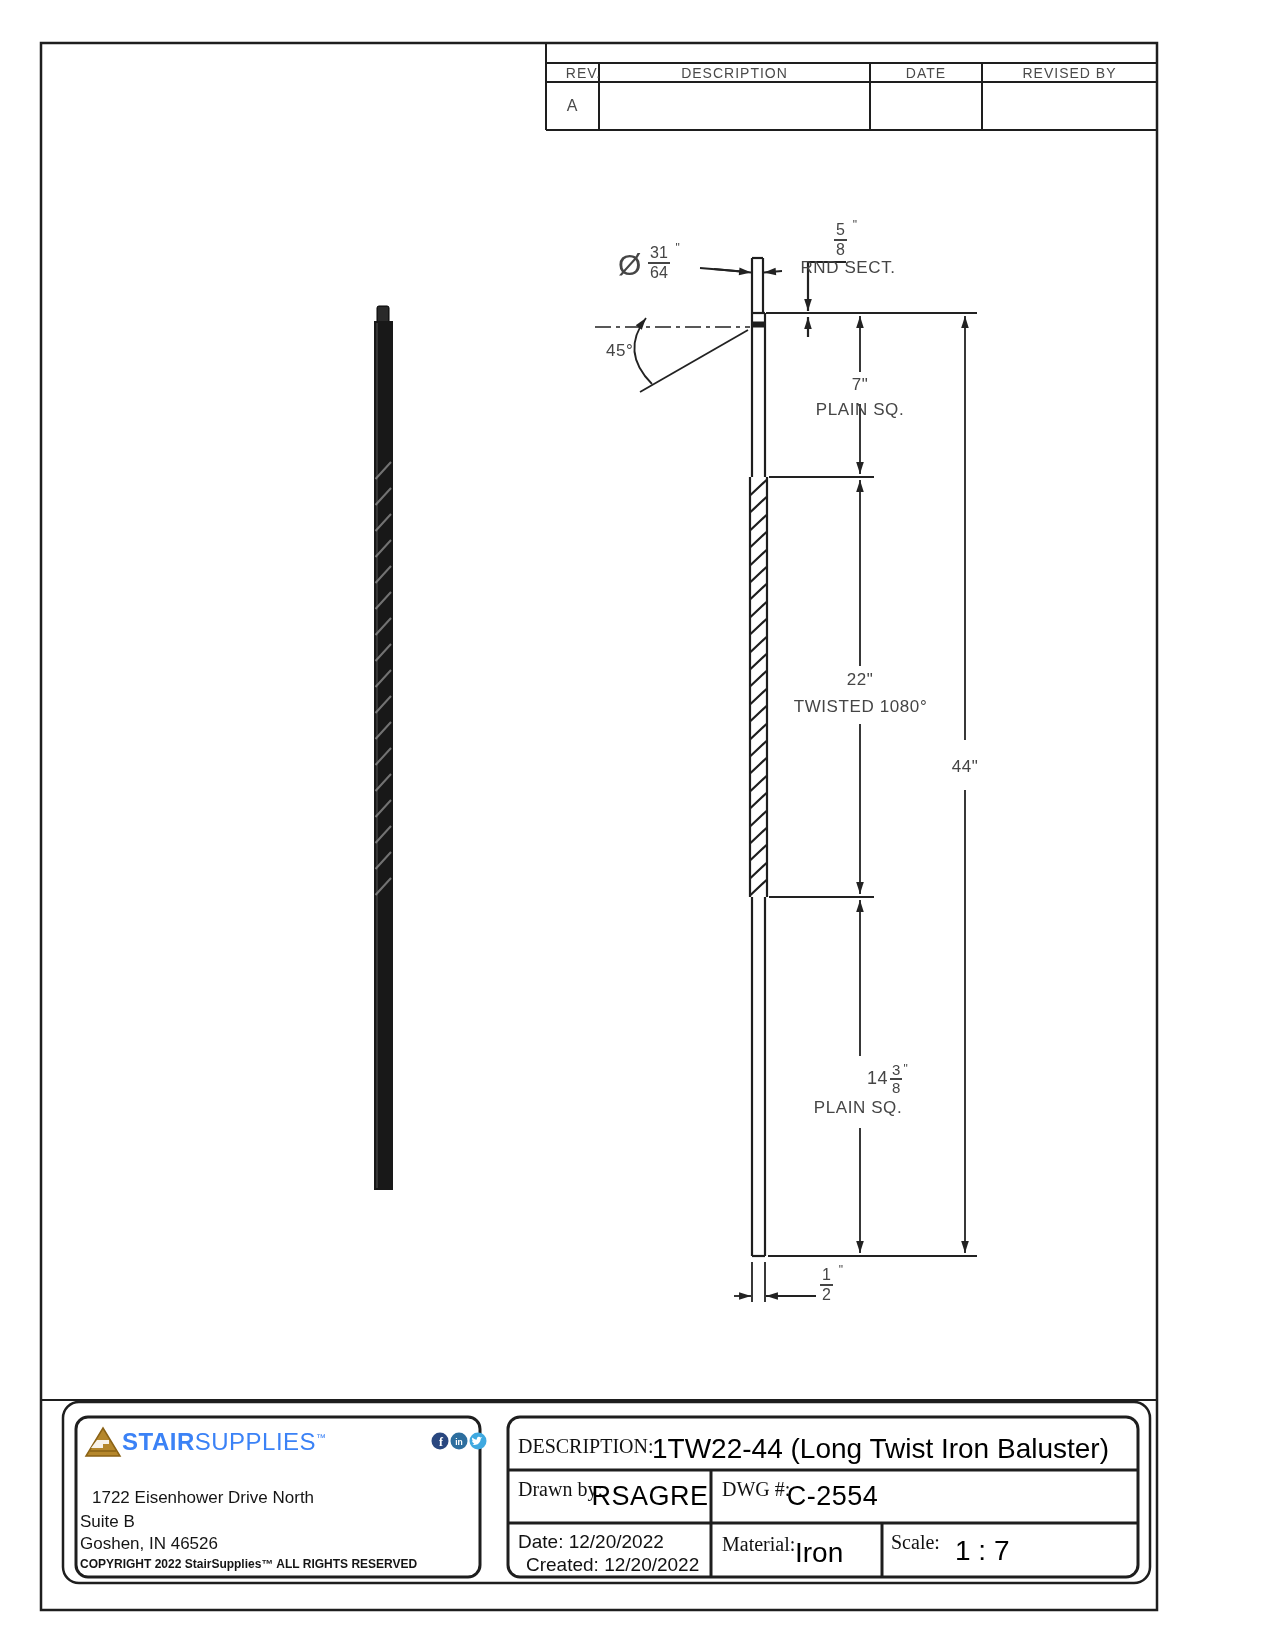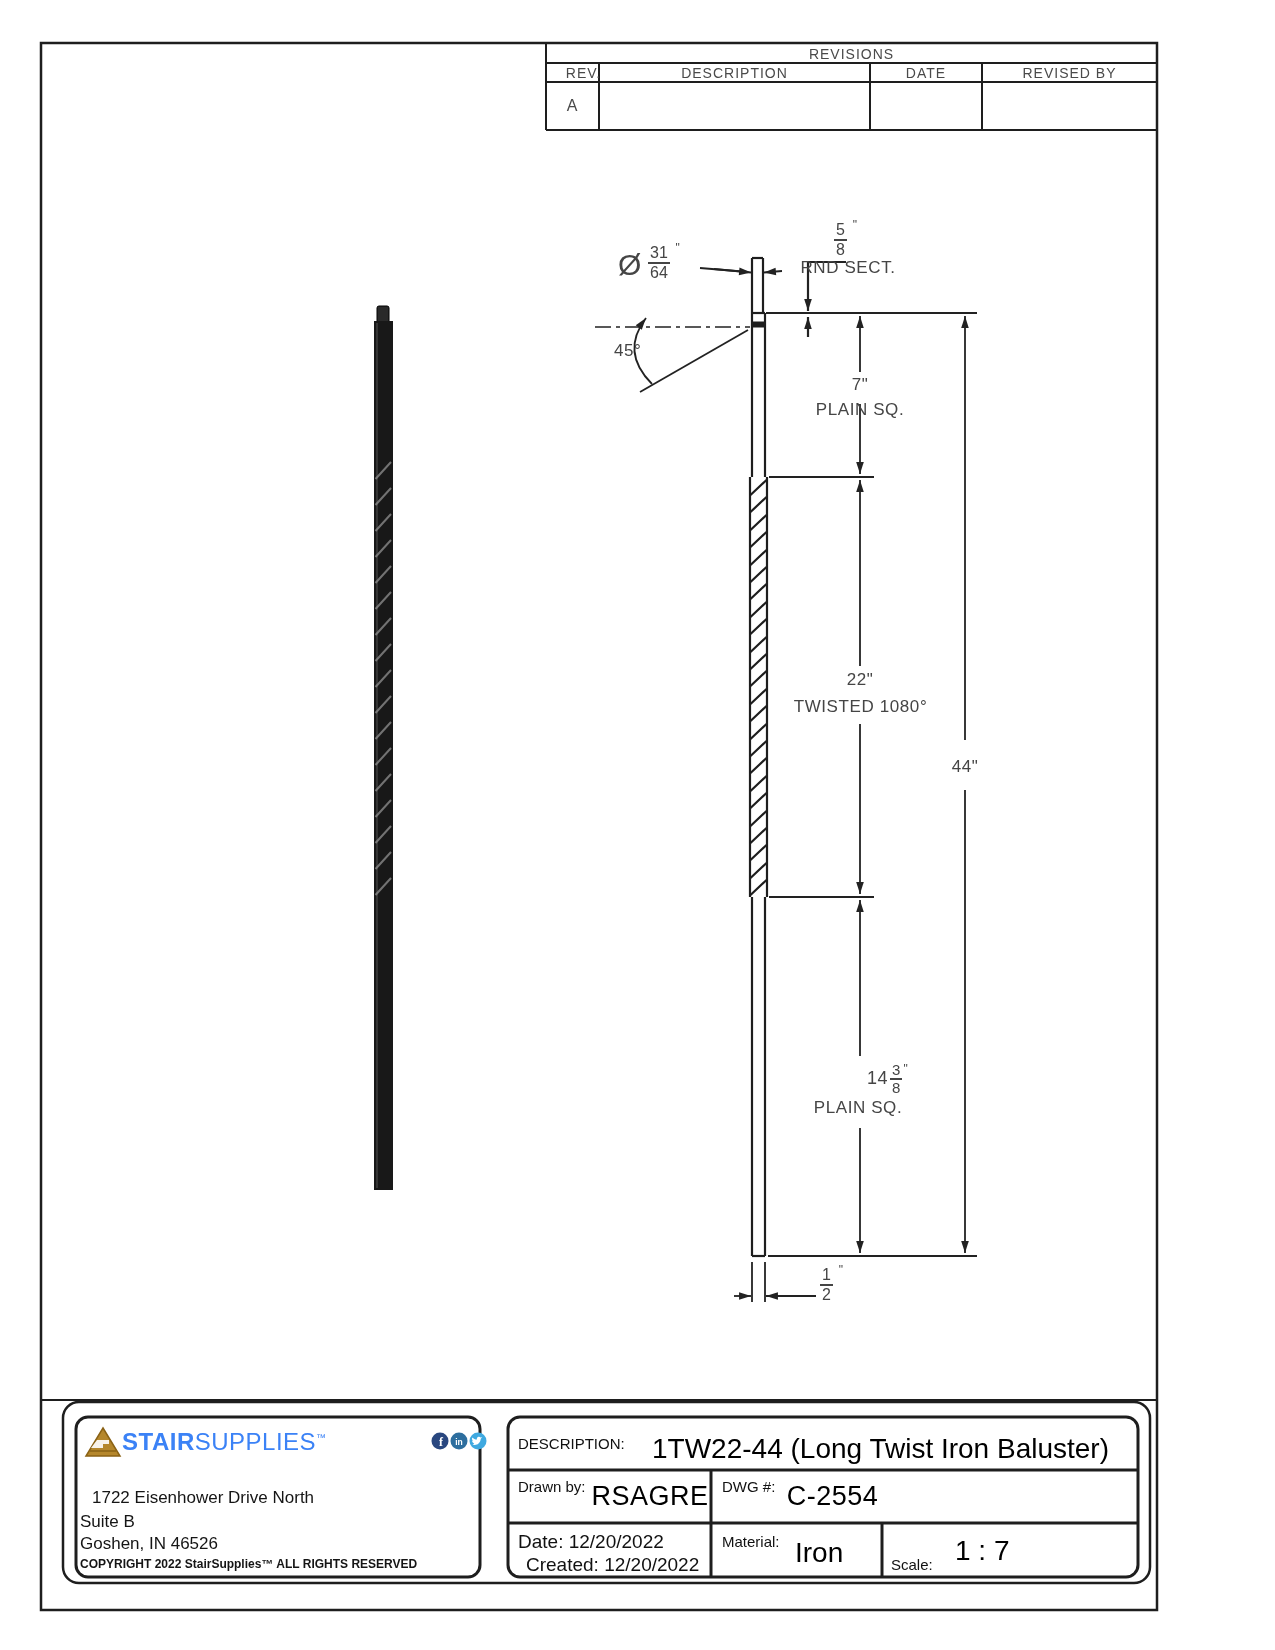--- a/index.html
+++ b/index.html
@@ -11,21 +11,21 @@
   .tblhead{font-size:14px;color:#4a4a4a;letter-spacing:1px;}
   .frac{position:absolute;display:flex;flex-direction:column;align-items:center;
         font-size:16px;color:#454545;line-height:1.1;}
   .frac .num{border-bottom:2px solid #454545;padding:0 2px;}
   .qt{position:absolute;font-size:12px;color:#454545;top:-2px;}
   .mixed{position:absolute;display:flex;align-items:center;color:#454545;}
   .mixed .whole{font-size:18px;letter-spacing:.5px;margin-left:36px;}
   .mixed .vfrac{display:flex;flex-direction:column;align-items:center;font-size:15px;line-height:1.05;margin-left:2px;}
   .mixed .vfrac .num{border-bottom:2px solid #454545;padding:0 2px;}
   .mixed .qt2{font-size:12px;align-self:flex-start;margin-left:1px;}
-  .lbl{font-size:15px;color:#111;}
+  .lbl{font-size:20px;color:#111;font-family:Liberation Serif, serif;}
   .val-lg{font-size:27px;color:#000;letter-spacing:.5px;}
   .val-md{font-size:28px;color:#000;}
   .addr{font-size:17px;color:#151515;}
   .copyr{font-size:12px;font-weight:bold;color:#151515;}
   .brand{display:flex;align-items:center;gap:8px;}
   .brand-text{font-size:24px;color:#3b82f6;letter-spacing:.5px;white-space:nowrap;}
   .brand-text b{font-weight:bold;}
   .brand-tm{font-size:10px;vertical-align:super;}
   svg{position:absolute;left:0;top:0;}
 </style>
@@ -147,42 +147,41 @@
         <circle cx="459" cy="1441" r="8.5" fill="#2d6e9e"></circle>
         <text x="459" y="1445" font-size="8.5" font-family="Liberation Sans, sans-serif" font-weight="bold" fill="#fff" text-anchor="middle">in</text>
       </g>
       <g>
         <circle cx="478" cy="1441" r="8.5" fill="#3fa9e0"></circle>
         <path d="M472.5,1444.5 c2,0.8 4.5,0.5 6,-1 c1.8,-1.8 2.2,-3.6 2.2,-4.8 l1.6,-1.4 l-1.8,0.3 c-0.4,-0.9 -1.6,-1.2 -2.6,-0.6 c-1,0.6 -1.2,1.6 -1,2.6 c-1.8,-0.2 -3.4,-1 -4.6,-2.2 c-0.6,1.4 -0.2,2.8 1,3.6 l-1.2,-0.2 c0.1,1.3 1,2.4 2.2,2.7 z" fill="#fff"></path>
       </g>
     </g>
   </svg>
 
-  <div class="abs ctr tblhead" style="left:546px;top:46px;width:611px;">REVISIONS</div>
   <div class="abs ctr tblhead" style="left:546px;top:65px;width:75px;">REV.</div>
   <div class="abs ctr tblhead" style="left:599px;top:65px;width:271px;">DESCRIPTION</div>
   <div class="abs ctr tblhead" style="left:870px;top:65px;width:112px;">DATE</div>
   <div class="abs ctr tblhead" style="left:982px;top:65px;width:175px;">REVISED BY</div>
   <div class="abs ctr tblhead" style="left:546px;top:97px;width:53px;font-size:16px;">A</div>
 
   <div class="abs dim" style="left:618px;top:248px;font-size:30px;">Ø</div>
   <div class="frac" style="left:648px;top:244px;">
     <span class="num">31</span>
     <span class="den">64</span>
     <span class="qt" style="right:-10px;">"</span>
   </div>
 
   <div class="frac" style="left:834px;top:221px;">
     <span class="num">5</span>
     <span class="den">8</span>
     <span class="qt" style="right:-10px;">"</span>
   </div>
   <div class="abs ctr dim" style="left:796px;top:258px;width:104px;">RND SECT.</div>
 
-  <div class="abs dim" style="left:606px;top:341px;margin-left:8px;">45°</div>
+  <div class="abs dim" style="left:606px;top:341px;">45°</div>
 
   <div class="abs ctr dim" style="left:830px;top:375px;width:60px;">7"</div>
   <div class="abs ctr dim" style="left:808px;top:400px;width:104px;">PLAIN SQ.</div>
 
   <div class="abs ctr dim" style="left:830px;top:670px;width:60px;">22"</div>
   <div class="abs ctr dim" style="left:788px;top:697px;width:145px;">TWISTED 1080°</div>
 
   <div class="abs ctr dim" style="left:940px;top:757px;width:50px;background:#fff;">44"</div>
 
   <div class="mixed" style="left:831px;top:1062px;">
@@ -224,16 +223,16 @@
     <span>12/20/2022</span>
   </div>
   <div class="abs" style="left:526px;top:1554px;font-size:19px;">
     <span>Created:</span>
     <span>12/20/2022</span>
   </div>
 
   <div class="abs lbl" style="left:722px;top:1533px;">Material:</div>
   <div class="abs val-md" style="left:795px;top:1537px;">Iron</div>
 
-  <div class="abs lbl" style="left:891px;top:1531px;margin-top:25px;">Scale:</div>
+  <div class="abs lbl" style="left:891px;top:1531px;">Scale:</div>
   <div class="abs val-md" style="left:955px;top:1535px;">1 : 7</div>
 
 </div>
 
 </body></html>

